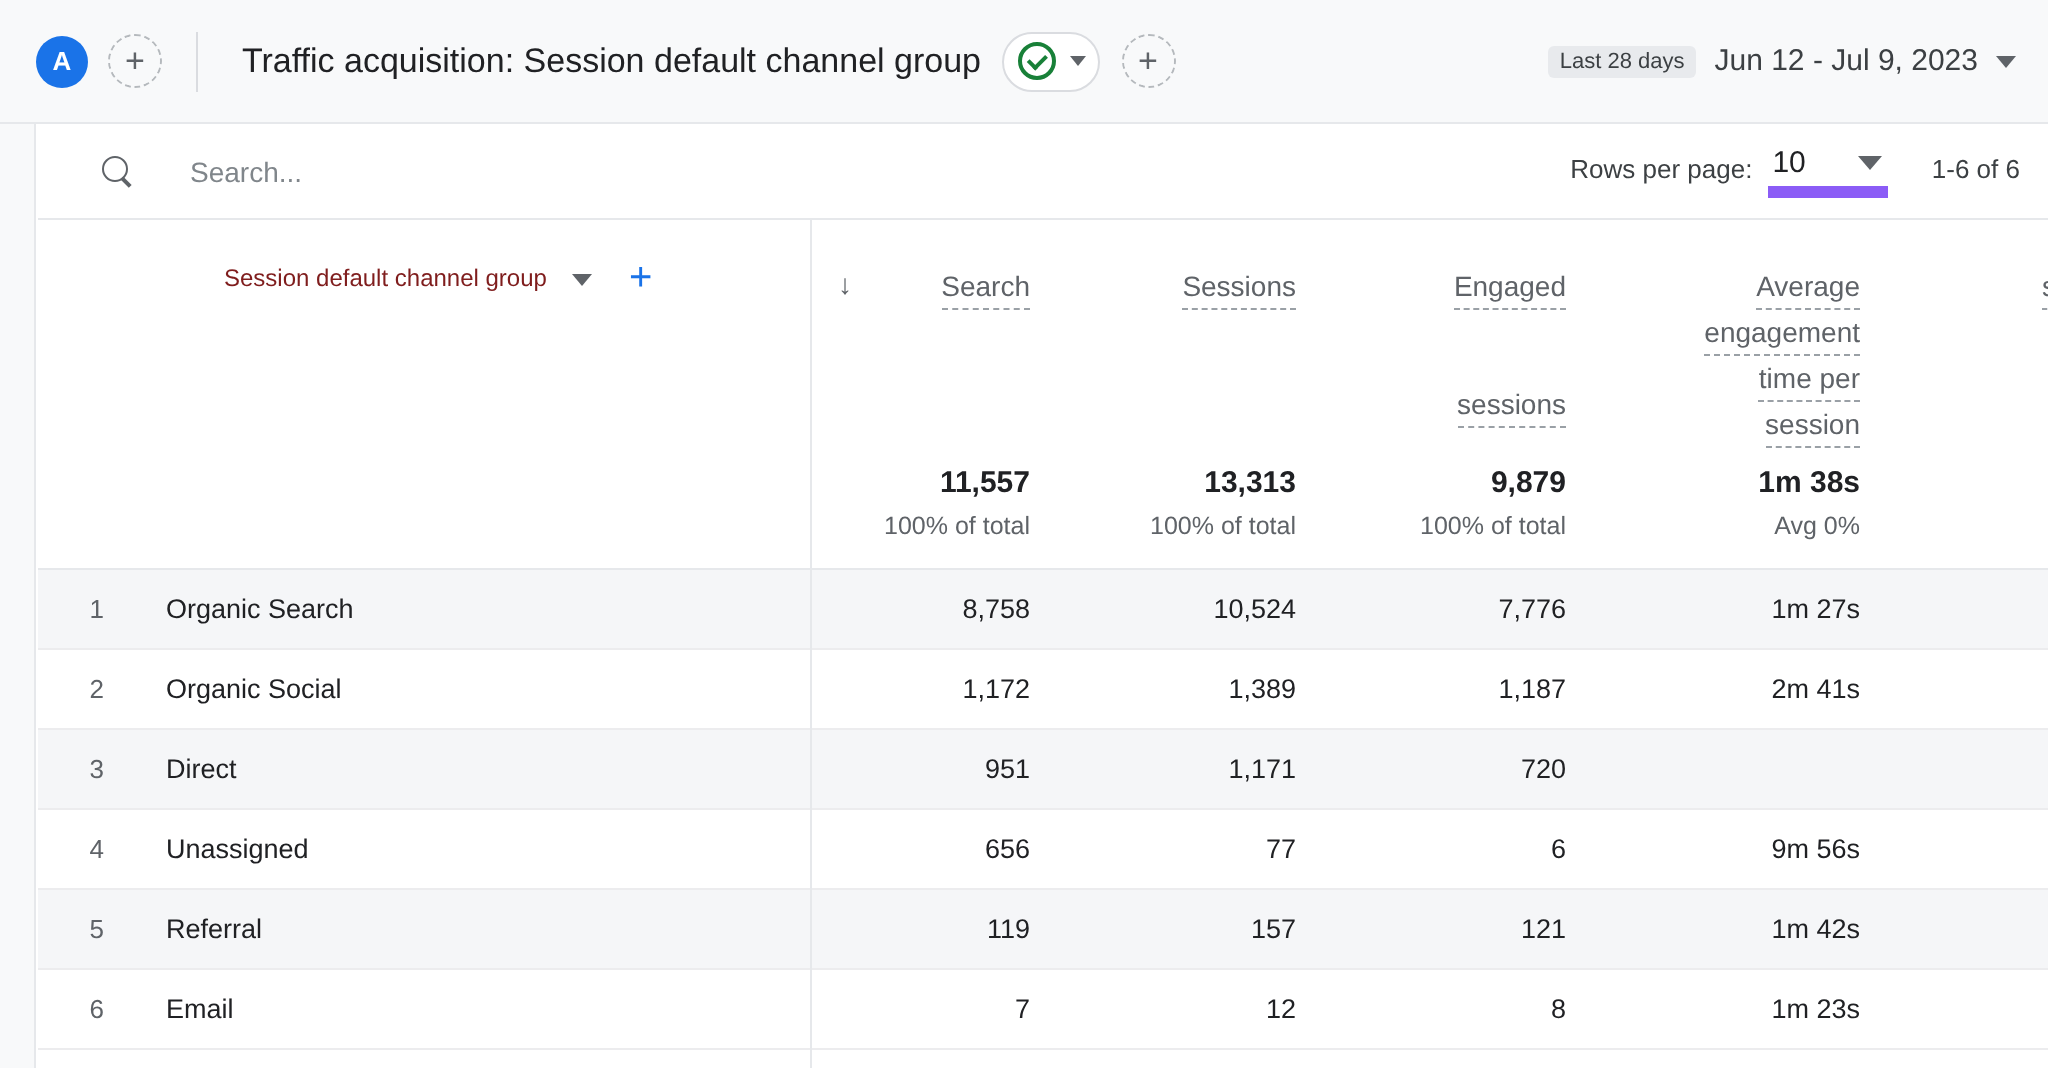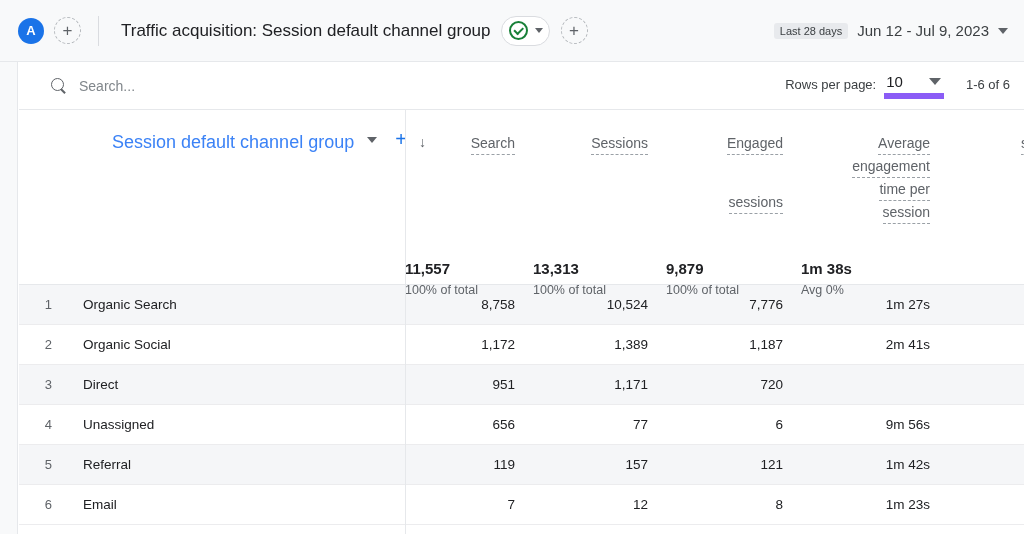--- a/index.html
+++ b/index.html
@@ -95,21 +95,21 @@
     position: absolute; top: 62px; left: 19px; width: 1005px; height: 472px;
     background: #ffffff;
   }
 
   
   .toolbar {
     position: relative; height: 48px;
     border-bottom: 1px solid #e6e8eb;
     display: flex; align-items: center;
   }
-  .search-box { display: flex; align-items: center; gap: 12px; margin-left: 32px; }
+  .search-box { display: flex; align-items: center; gap: 28px; margin-left: 32px; }
   .search-icon { width: 16px; height: 16px; position: relative; flex: 0 0 auto; }
   .search-icon::before {
     content: ""; position: absolute; left: 0; top: 0;
     width: 11px; height: 11px; border: 1.6px solid #5f6368; border-radius: 50%;
   }
   .search-icon::after {
     content: ""; position: absolute; left: 10px; top: 10.5px;
     width: 5.5px; height: 1.6px; background: #5f6368;
     transform: rotate(45deg); transform-origin: left center;
   }
@@ -138,21 +138,21 @@
     position: absolute; left: 386px; top: 0; width: 1px; height: 424px;
     background: #e6e8eb; z-index: 3;
   }
 
   .thead { display: flex; height: 118px; }
   .th-dim {
     width: 386px; flex: 0 0 386px;
     display: flex; align-items: flex-start; padding: 22px 0 0 93px;
     gap: 13px;
   }
-  .dim-name { font-size: 18px; color: #3b82f6; white-space: nowrap; }
+  .dim-name { font-size: 12px; color: #7f1d1d; white-space: nowrap; }
   .dim-caret {
     margin-top: 5px;
     width: 0; height: 0;
     border-left: 5px solid transparent; border-right: 5px solid transparent;
     border-top: 6px solid #5f6368;
   }
   .dim-plus { color: #1a73e8; font-size: 20px; line-height: 14px; margin-left: 5px; }
 
   .th-metrics { flex: 1; display: flex; }
   .th-m {
@@ -172,22 +172,22 @@
     position: absolute; left: 14px; top: 23px;
     font-size: 14px; color: #5f6368; line-height: 18px;
   }
   .th-m.m0 .th-word { margin-left: 0; }
 
   
   .summary { display: flex; height: 57px; border-bottom: 1px solid #e6e8eb; }
   .sum-dim { width: 386px; flex: 0 0 386px; }
   .sum-metrics { flex: 1; display: flex; }
   .sum-cell {
-    display: flex; flex-direction: column; align-items: flex-start;
-    padding-right: 18px; padding-top: 3px; margin-top: 27px;
+    display: flex; flex-direction: column; align-items: flex-end;
+    padding-right: 18px; padding-top: 3px;
   }
   .sum-cell.m0 { width: 128px; flex: 0 0 128px; }
   .sum-cell.m1 { width: 133px; flex: 0 0 133px; }
   .sum-cell.m2 { width: 135px; flex: 0 0 135px; }
   .sum-cell.m3 { width: 147px; flex: 0 0 147px; }
   .sum-cell.m4 { width: 80px; flex: 0 0 80px; padding-right: 0; }
   .sum-value { font-size: 15px; font-weight: bold; color: #202124; line-height: 22px; }
   .sum-sub { font-size: 12.5px; color: #5f6368; line-height: 20px; }
 
   .row {

